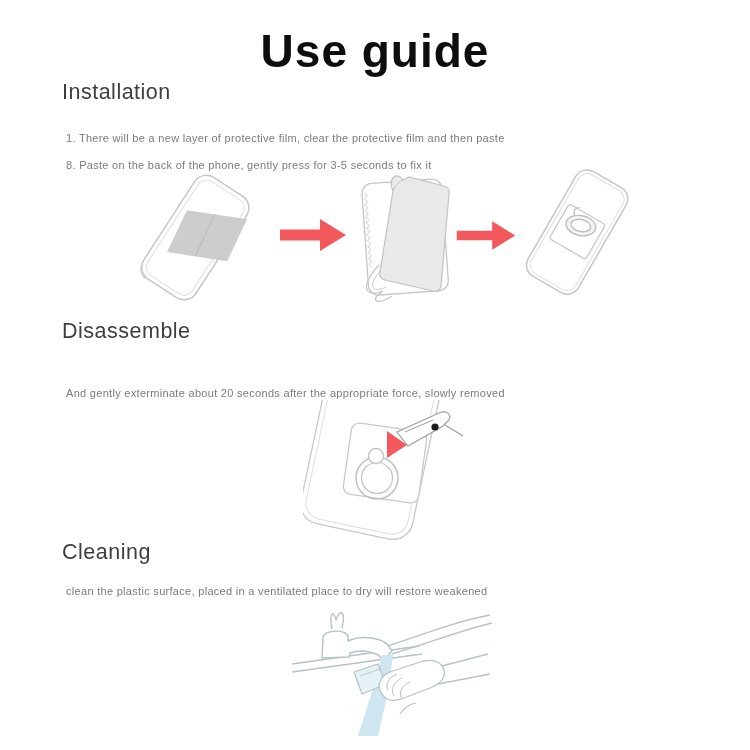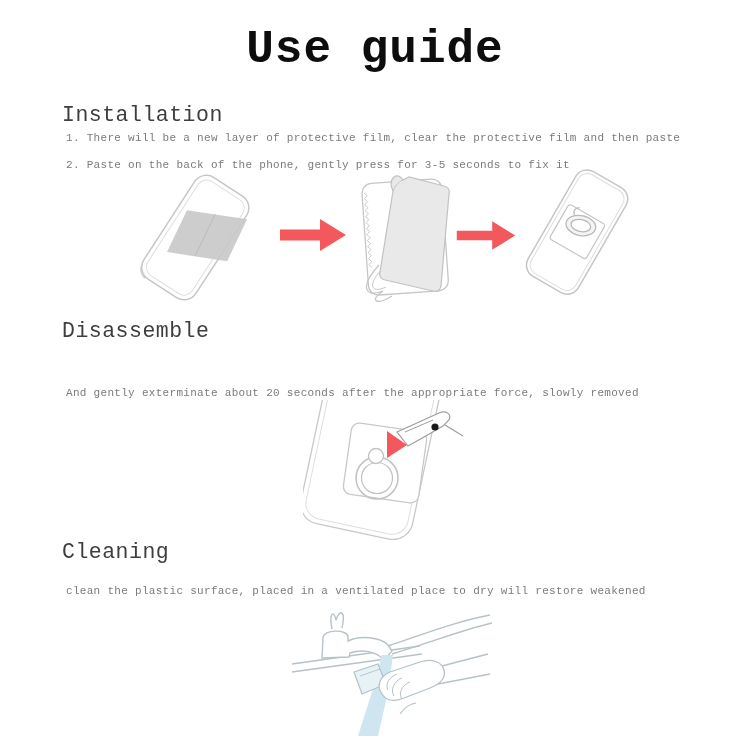--- a/index.html
+++ b/index.html
@@ -14,39 +14,39 @@
     --film-light:#e9e9e9;
     --water-fill:#cfe6f0;
     --plate-blue:#e7f2f7;
   }
   html,body{margin:0;padding:0;background:#ffffff;}
   .canvas{
     position:relative;
     width:750px;height:750px;
     background:#ffffff;
     overflow:hidden;
-    font-family:Liberation Mono, monospace;
+    font-family:Liberation Sans, sans-serif;
   }
   .page-title{
     position:absolute;left:0;top:24px;width:750px;
     margin:0;text-align:center;
     font-size:46px;font-weight:700;letter-spacing:1px;
     color:var(--title-color);
   }
   .section-heading{
     position:absolute;left:62px;margin:0;
     font-size:21.5px;font-weight:400;letter-spacing:0.5px;
     color:var(--heading-color);
   }
   .body-line{
     position:absolute;left:58px;margin:8px;
     font-size:11px;font-weight:400;letter-spacing:0.3px;
     color:var(--body-color);white-space:nowrap;
   }
-  .h-install{top:103px;}
+  .h-install{top:80px;}
   .l-install-1{top:124px;}
   .l-install-2{top:151px;}
   .h-disassemble{top:319px;}
   .l-dis-1{top:353px;}
   .l-dis-2{top:379px;}
   .h-cleaning{top:506px;margin-top:34px;}
   .l-clean-1{top:550px;}
   .l-clean-2{top:577px;}
   .fig{position:absolute;}
   .fig svg{display:block;width:100%;height:100%;}
@@ -60,21 +60,21 @@
 </style>
 </head>
 <body>
 
 <div class="canvas">
 
   <h1 class="page-title">Use guide</h1>
 
   <h2 class="section-heading h-install">Installation</h2>
   <p class="body-line l-install-1">1. There will be a new layer of protective film, clear the protective film and then paste</p>
-  <p class="body-line l-install-2">2. Paste on the back of the phone, gently press for 3-5 seconds to fix it</p>
+  <p class="body-line l-install-2">8. Paste on the back of the phone, gently press for 3-5 seconds to fix it</p>
 
   <div class="fig fig-phone1">
     <svg viewBox="0 0 142 128">
       <g transform="rotate(33 71 64)">
         <rect x="40" y="3" width="62" height="121" rx="14" fill="#ffffff" stroke="var(--line-art)" stroke-width="1.5"></rect>
         <rect x="44.5" y="7.5" width="53" height="112" rx="10" fill="none" stroke="var(--line-art-soft)" stroke-width="1"></rect>
         <path d="M41,116 q2,8 10,9" fill="none" stroke="var(--line-art)" stroke-width="1"></path>
       </g>
       <g transform="rotate(18 84 62)">
         <polygon points="56,44 116,34 110,80 50,90" fill="var(--film-fill)" opacity="0.92"></polygon>

